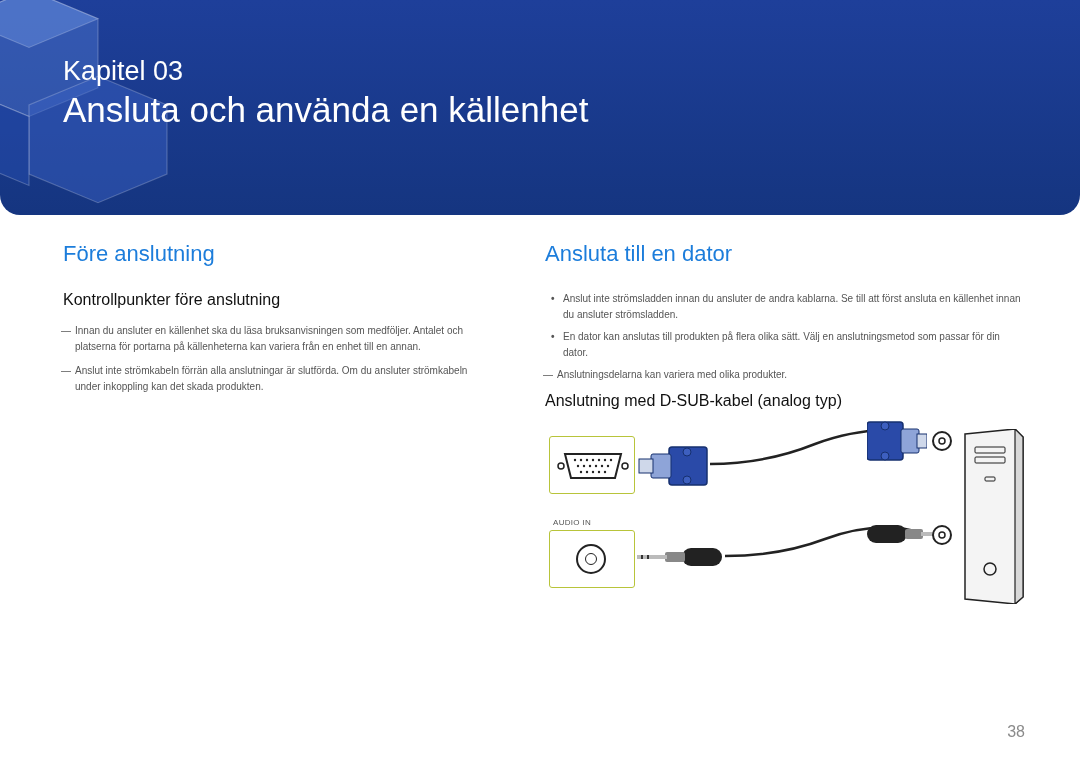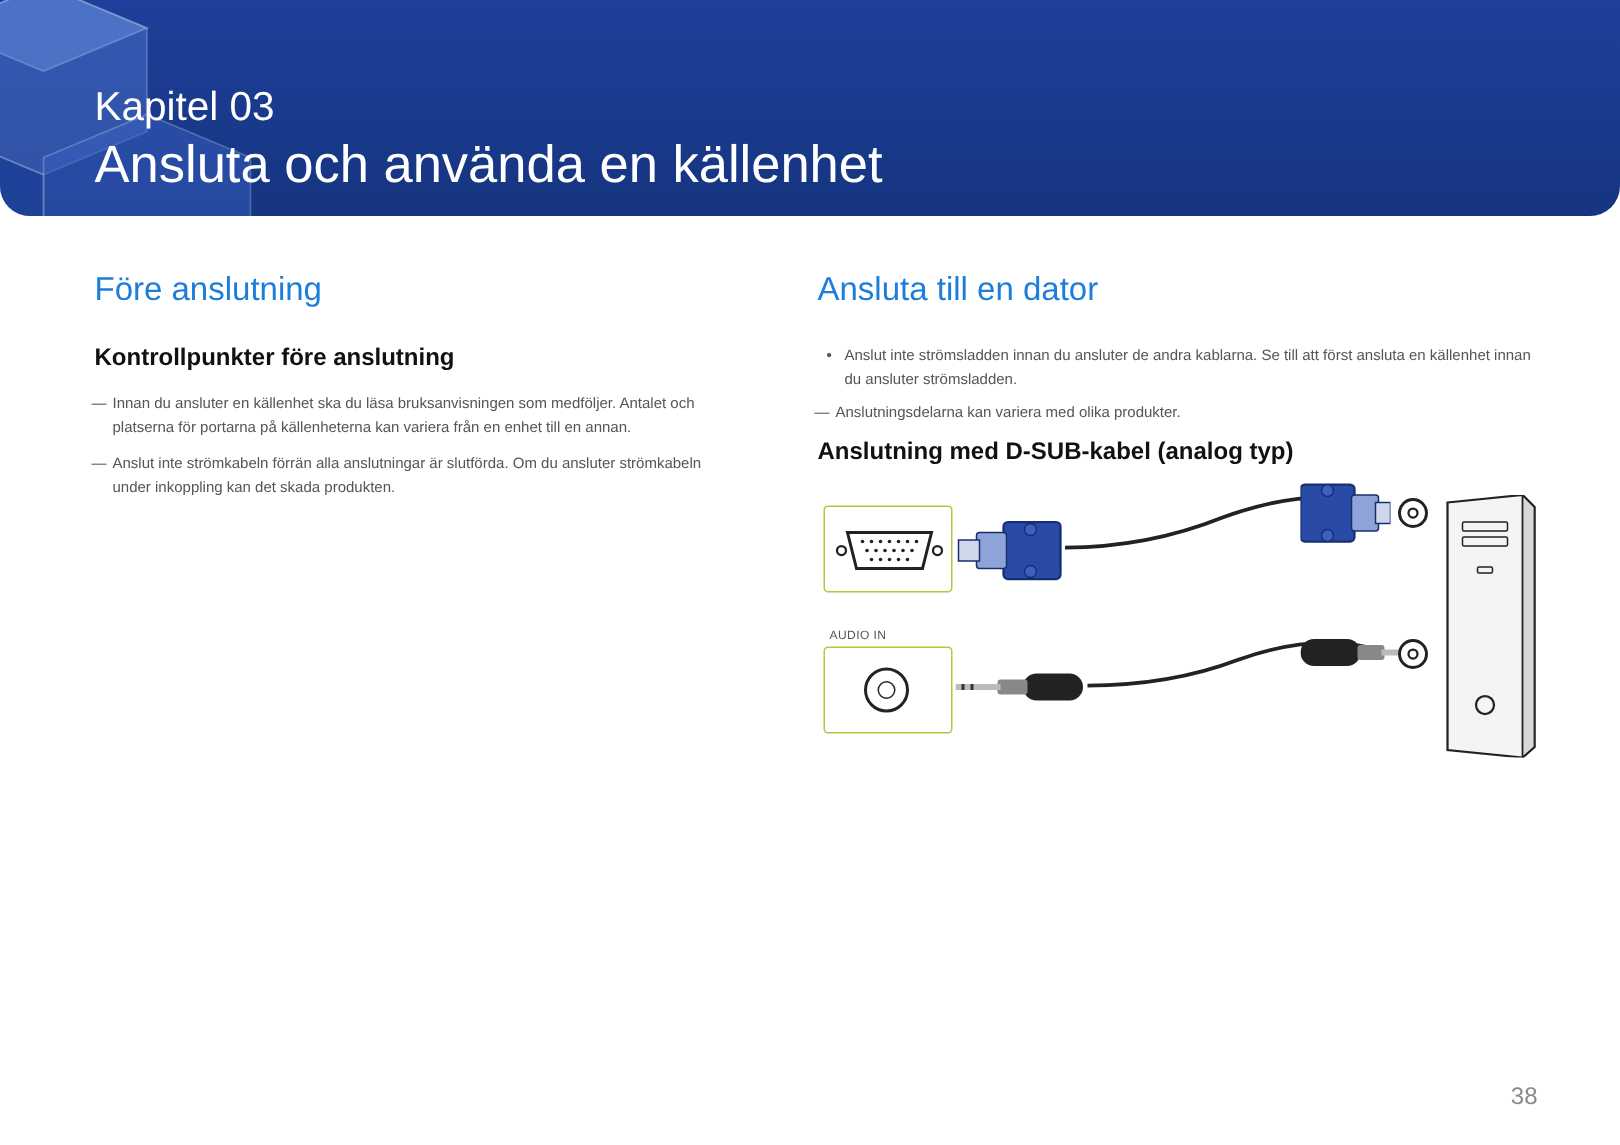--- a/index.html
+++ b/index.html
@@ -7,21 +7,21 @@
     width: 1080px;
     height: 763px;
     background: #fff;
     font-family: "Segoe UI", Arial, sans-serif;
     position: relative;
     color: #333;
   }
   .header-banner {
     position: relative;
     width: 100%;
-    height: 144px;
+    height: 215px;
     background: #1a3a8f;
     background: linear-gradient(180deg, #1e3f9a 0%, #153580 100%);
     border-radius: 0 0 20px 20px;
     overflow: hidden;
   }
   .cube-bg {
     position: absolute;
     left: -40px;
     top: -25px;
     width: 230px;
@@ -39,34 +39,34 @@
     font-weight: 400;
     line-height: 1.2;
   }
   .chapter-title {
     font-size: 35px;
     font-weight: 400;
     line-height: 1.3;
   }
   .content {
     display: flex;
-    padding: 36px 55px 0 63px;
+    padding: 26px 55px 0 63px;
     gap: 60px;
   }
   .col { flex: 1; }
   .section-title {
     color: #1c7ddb;
     font-size: 22px;
     font-weight: 500;
     margin-bottom: 24px;
   }
   .subsection-title {
     color: #111;
     font-size: 16px;
-    font-weight: 700;
+    font-weight: 400;
     margin-bottom: 14px;
   }
   .note-line {
     font-size: 10px;
     color: #555;
     line-height: 1.55;
     position: relative;
     padding-left: 12px;
     margin-bottom: 9px;
   }
@@ -155,20 +155,21 @@
   <div class="col">
     <div class="section-title">Före anslutning</div>
     <div class="subsection-title">Kontrollpunkter före anslutning</div>
     <div class="note-line note-dash">Innan du ansluter en källenhet ska du läsa bruksanvisningen som medföljer. Antalet och platserna för portarna på källenheterna kan variera från en enhet till en annan.</div>
     <div class="note-line note-dash">Anslut inte strömkabeln förrän alla anslutningar är slutförda. Om du ansluter strömkabeln under inkoppling kan det skada produkten.</div>
   </div>
 
   <div class="col">
     <div class="section-title">Ansluta till en dator</div>
     <div class="bullet-line">Anslut inte strömsladden innan du ansluter de andra kablarna. Se till att först ansluta en källenhet innan du ansluter strömsladden.</div>
+    <div class="bullet-line">En dator kan anslutas till produkten på flera olika sätt. Välj en anslutningsmetod som passar för din dator.</div>
     <div class="note-line note-dash">Anslutningsdelarna kan variera med olika produkter.</div>
 
     <div class="subsection-title right-sub">Anslutning med D-SUB-kabel (analog typ)</div>
 
     <div class="diagram-area">
       <span class="port-label" style="left:8px;top:12px;">RGB IN</span>
       <div class="port-box" style="left:4px;top:12px;width:86px;height:58px;">
         <svg viewBox="0 0 80 50" width="80" height="50" style="margin:3px">
           <path d="M12 14 L68 14 L62 38 L18 38 Z" fill="#fff" stroke="#222" stroke-width="2"></path>
           <g fill="#222">

